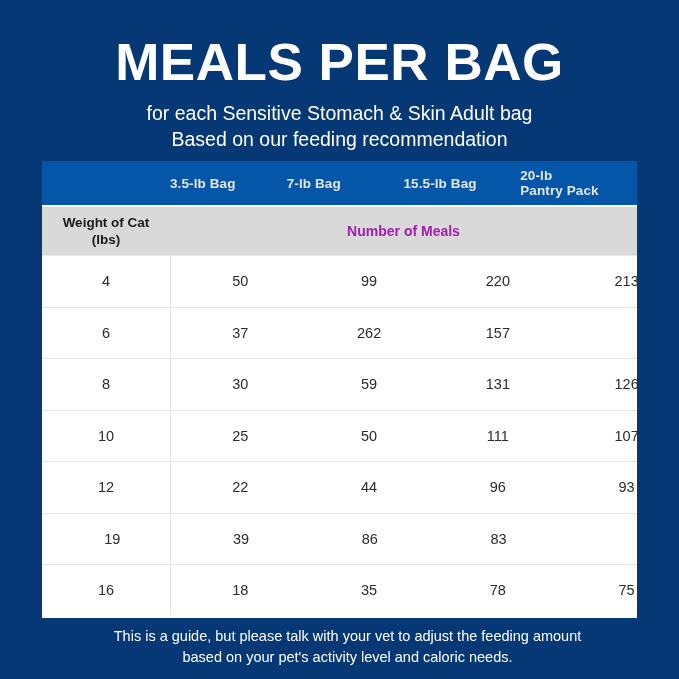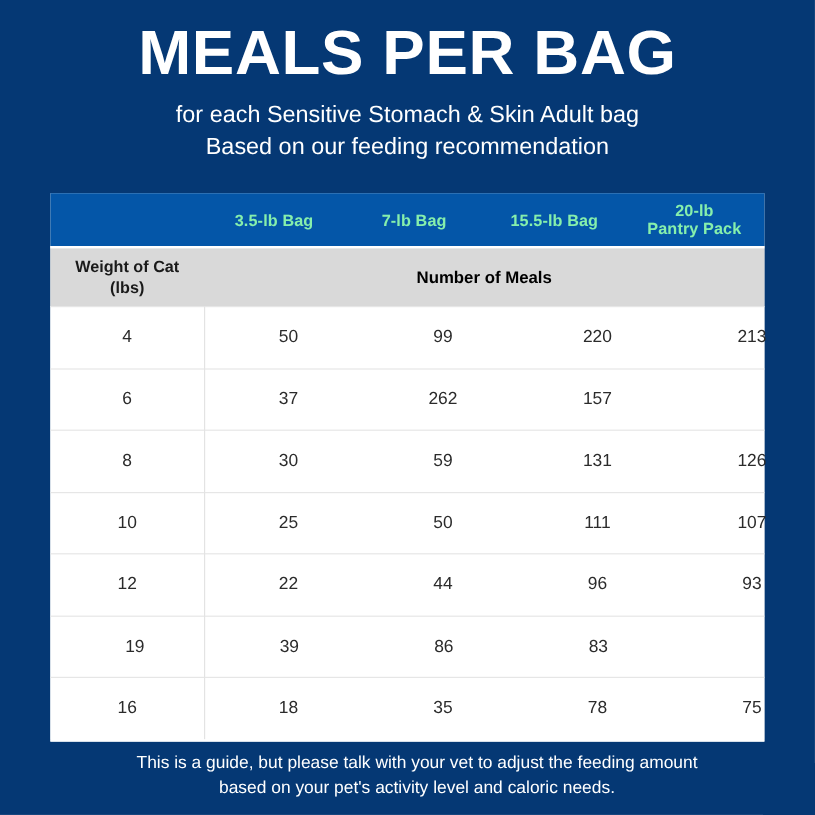--- a/index.html
+++ b/index.html
@@ -16,21 +16,21 @@
   .poster {
     position: relative;
     width: 679px;
     height: 679px;
     background: #053874;
     box-sizing: border-box;
   }
 
   
   .heading {
-    padding-top: 16px;
+    padding-top: 33px;
     text-align: center;
   }
   .title {
     color: #ffffff;
     font-size: 52px;
     line-height: 58px;
     font-weight: bold;
     letter-spacing: 0.5px;
     font-family: "Liberation Sans Narrow", "Liberation Sans", sans-serif;
     transform: scaleX(1.02);
@@ -57,24 +57,24 @@
     width: 595px;
     background: #ffffff;
   }
   .col-head {
     display: flex;
     background: #0456a8;
     height: 44px;
     align-items: center;
   }
   .col-head .cell {
-    color: #86efac;
+    color: #e5e5e5;
     font-size: 13.5px;
     font-weight: bold;
-    text-align: center;
+    text-align: left;
     line-height: 15px;
     font-family: "Liberation Sans Narrow", "Liberation Sans", sans-serif;
     letter-spacing: 0.1px;
   }
   .c-weight { width: 128px; flex: none; }
   .c-meal   { width: 116.75px; flex: none; }
 
   .band {
     display: flex;
     background: #d9d9d9;
@@ -89,21 +89,21 @@
     text-align: center;
     font-size: 13.5px;
     line-height: 17px;
     color: #1a1a1a;
     font-weight: bold;
   }
   .band .meals-label {
     flex: 1 1 auto;
     text-align: center;
     font-size: 14px;
-    color: #000000;
+    color: #a21caf;
     font-weight: bold;
   }
 
   .rows {
     background: #ffffff;
     position: relative;
   }
   .row {
     display: flex;
     height: 50.5px;

